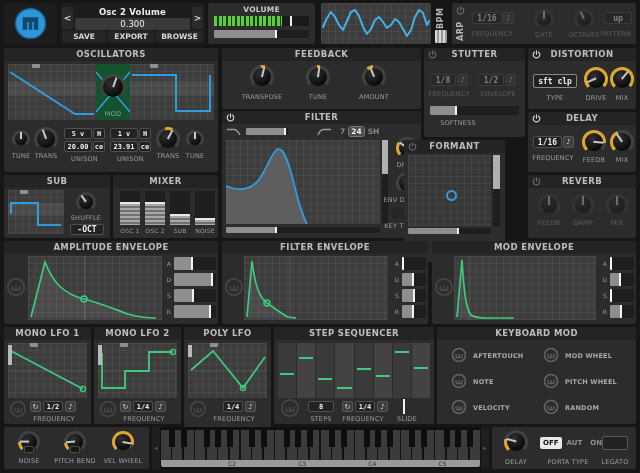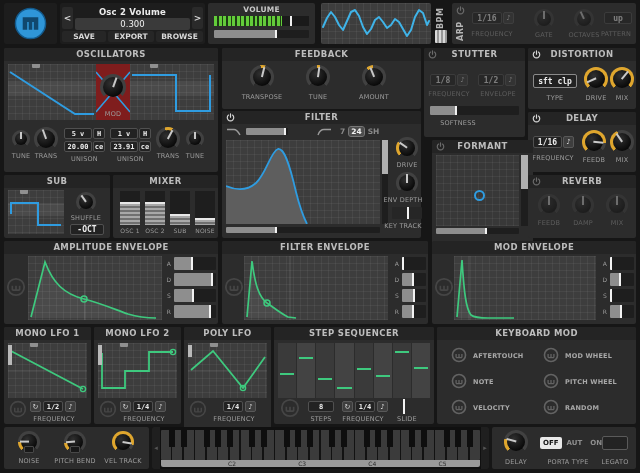--- a/index.html
+++ b/index.html
@@ -122,21 +122,21 @@
 
   <div class="panel" style="left:4px;top:48px;width:214px;height:124px">
     <div class="hdr">OSCILLATORS</div>
     <div class="grid" style="left:4px;top:16px;width:88px;height:56px">
       <div class="band"></div>
       <svg class="fit" viewBox="0 0 88 56" preserveAspectRatio="none">
         <path d="M2 8 L67 50 L86 50" fill="none" stroke="#2f9ce0" stroke-width="2"></path>
       </svg>
       <div class="tab" style="left:24px"></div>
     </div>
-    <div style="position:absolute;left:92px;top:16px;width:34px;height:56px;background:#7f1d1d">
+    <div style="position:absolute;left:92px;top:16px;width:34px;height:56px;background:#14532d">
       <svg class="fit" viewBox="0 0 34 56" preserveAspectRatio="none">
         <path d="M0 8 L34 48 M0 48 L34 8" stroke="#2f9ce0" stroke-width="1.5" fill="none"></path>
       </svg>
       <div class="knob k26" style="left:4px;top:10px;--rot:20deg">
           <i class="kb"></i>
           <i class="kp"></i>
         </div>
       <div class="lb" style="left:0;bottom:2px;width:34px">MOD</div>
     </div>
     <div class="grid" style="left:126px;top:16px;width:84px;height:56px">
@@ -335,21 +335,21 @@
         <i class="kp"></i>
       </div>
     <div class="lb" style="left:50px;top:44px;width:32px">FEEDB</div>
     <div class="knob k24" style="left:82px;top:18px;--sw:110deg;--rot:-35deg">
         <i class="kb"></i>
         <i class="kp"></i>
       </div>
     <div class="lb" style="left:78px;top:44px;width:32px">MIX</div>
   </div>
 
-  <div class="panel" style="left:432px;top:140px;width:101px;height:122px">
+  <div class="panel" style="left:404px;top:140px;width:101px;height:122px">
     <div class="hdr">FORMANT</div>
     <svg class="pw off" style="left:4px;top:2px" viewBox="0 0 10 10">
         <path d="M5 1 V4.6 M2.8 2.3 A3.6 3.6 0 1 0 7.2 2.3" fill="none" stroke="currentColor" stroke-width="1.3" stroke-linecap="round"></path>
       </svg>
     <div class="grid" style="left:4px;top:15px;width:83px;height:71px;background-color:#383838">
       <div style="position:absolute;left:38px;top:35px;width:11px;height:11px;border:2.5px solid #2f9ce0;border-radius:50%"></div>
     </div>
     <div class="vsl" style="left:89px;top:15px;width:7px;height:71px">
         <div class="vtop" style="height:48%"></div>
       </div>
@@ -627,21 +627,21 @@
     <div class="knob k22" style="left:60px;top:4px;--sw:40deg;--rot:-95deg">
         <i class="kb"></i>
         <i class="kp"></i>
       </div>
     <div class="mini" style="left:66px;top:19px"></div>
     <div class="lb" style="left:46px;top:30px;width:50px">PITCH BEND</div>
     <div class="knob k22" style="left:108px;top:4px;--sw:240deg;--rot:100deg">
         <i class="kb"></i>
         <i class="kp"></i>
       </div>
-    <div class="lb" style="left:94px;top:30px;width:50px">VEL TRACK</div>
+    <div class="lb" style="left:94px;top:30px;width:50px">VEL WHEEL</div>
   </div>
 
   <div style="position:absolute;left:152px;top:427px;width:337px;height:42px;background:#101010;border-radius:2px">
     <div style="position:absolute;left:0;top:0;width:8px;height:42px;background:#1f1f1f;border-radius:2px 0 0 2px;color:#555;font-size:7px;text-align:center;line-height:42px">◂</div>
     <div class="kb-keys" style="left:9px;top:3px;width:319px;height:30px">
       <div class="kb-black"></div>
     </div>
     <div class="kb-strip" style="left:9px;top:33px;width:319px;height:7px">
       <span style="left:21%">C2</span>
       <span style="left:43%">C3</span>

